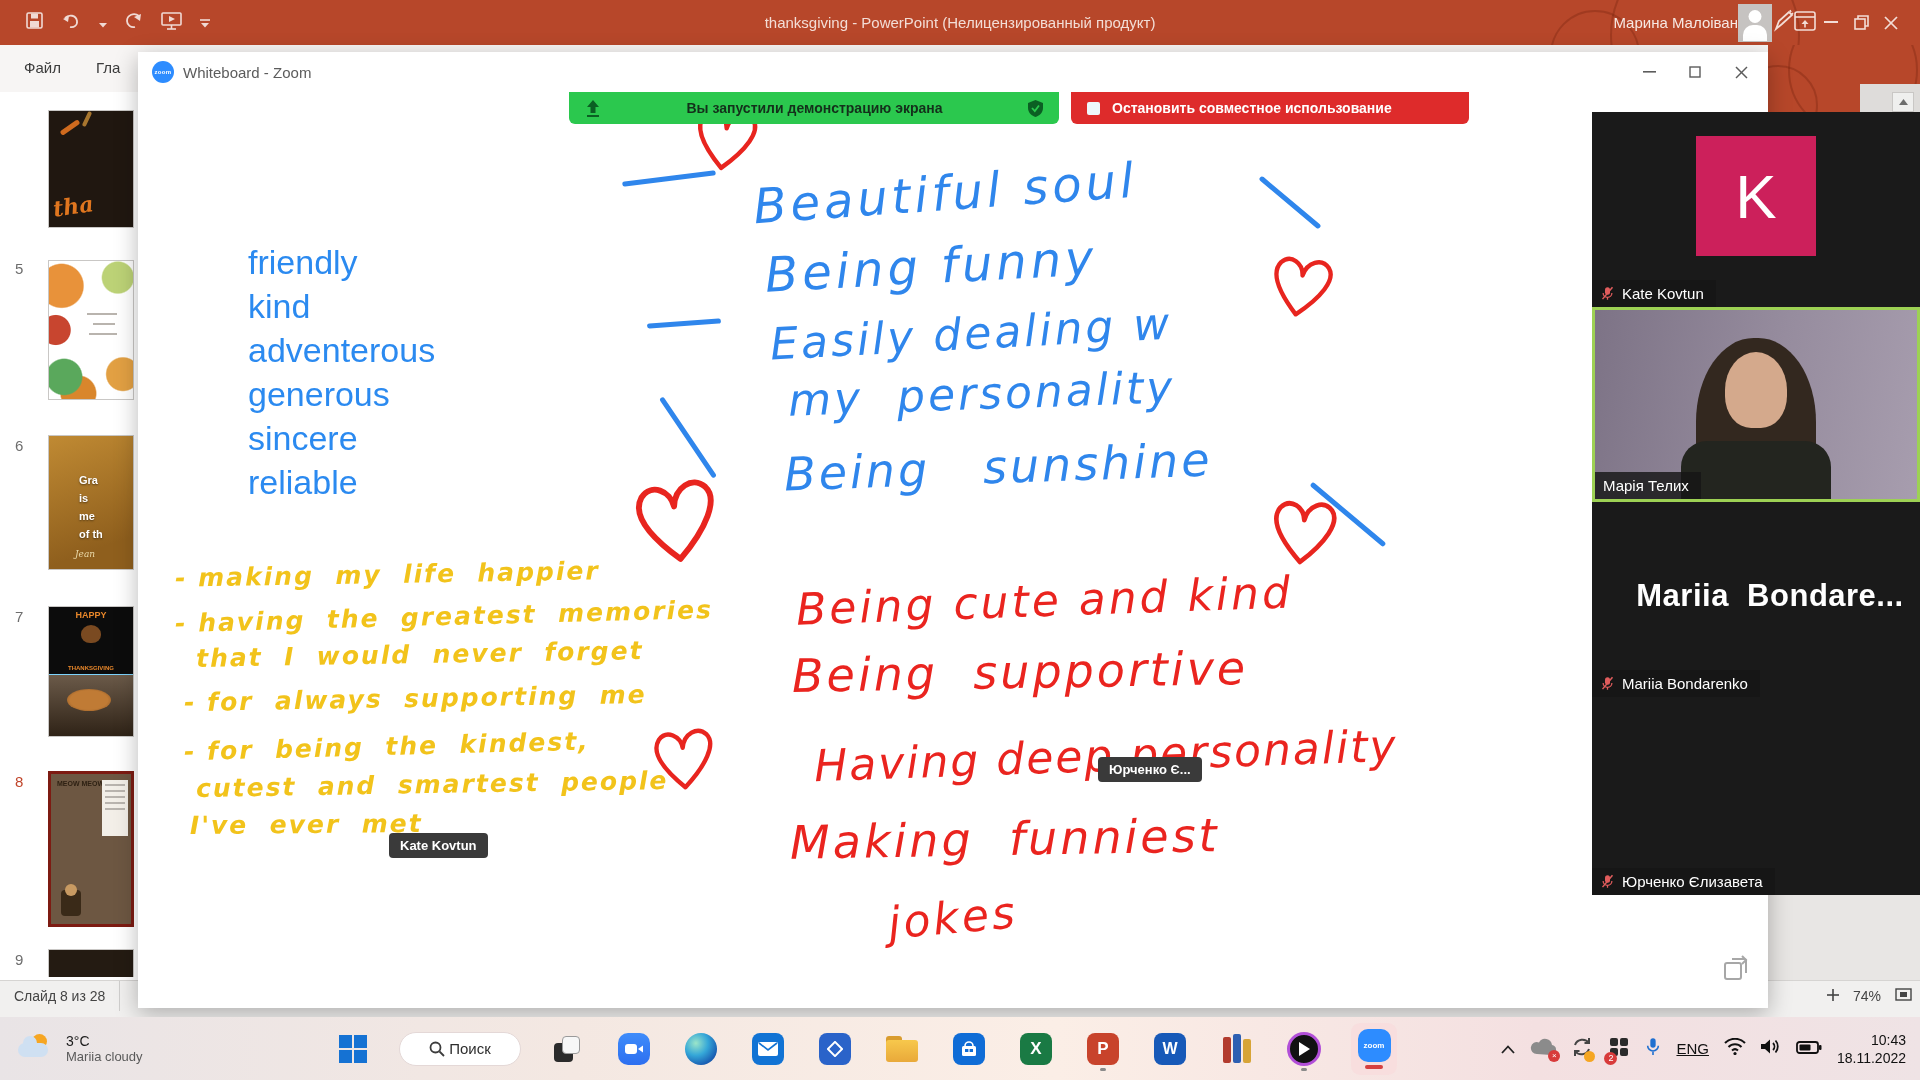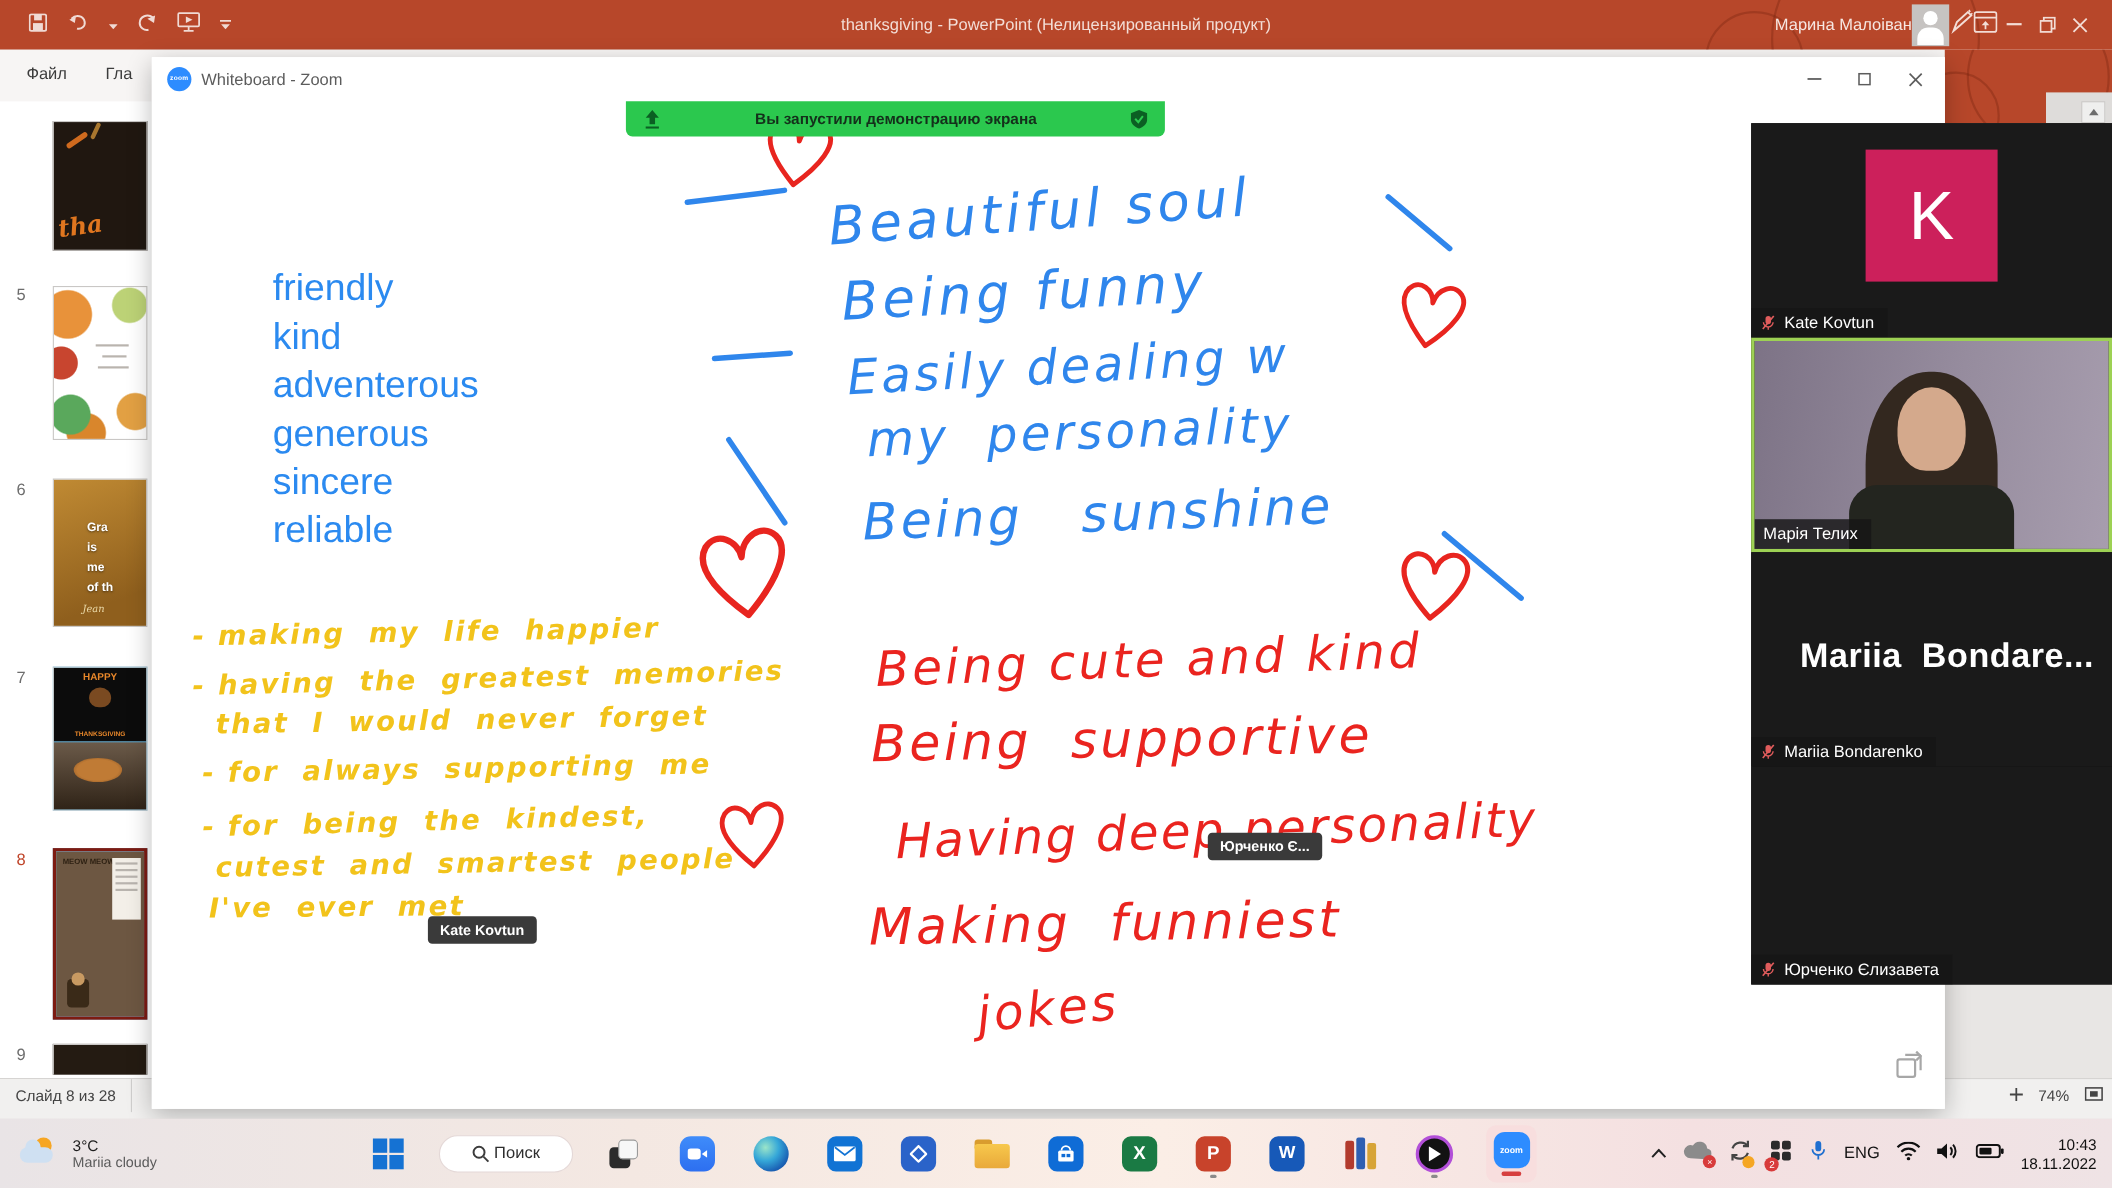--- a/index.html
+++ b/index.html
@@ -116,21 +116,21 @@
   .w-cond { font-size:13px; color:#5a5a5a; }
   .tb-center { position:absolute; left:332px; display:flex; align-items:center; gap:25px; }
   .tb-ico { width:42px; height:46px; display:flex; align-items:center; justify-content:center; position:relative; }
   .run-dot { position:absolute; bottom:1px; left:50%; transform:translateX(-50%); width:6px; height:3px; border-radius:2px; background:#8a8a8a; }
   .search-pill { width:122px; height:34px; border-radius:17px; background:#fff; border:1px solid #e4d8d7; display:flex; align-items:center; justify-content:center; gap:4px; font-size:15px; color:#2e2e2e; }
   .sq { border-radius:7px; display:flex; align-items:center; justify-content:center; }
   .zoom-task { width:46px; height:52px; background:#f8dede; border-radius:9px; display:flex; flex-direction:column; align-items:center; justify-content:center; gap:3px; }
   .zoom-task .zbubble { width:33px; height:33px; border-radius:10px; background:#2d8cff; color:#fff; font-size:8px; font-weight:bold; display:flex; align-items:center; justify-content:center; }
   .zoom-task .zbar { width:18px; height:4px; border-radius:2px; background:#d64040; }
   .tray { position:absolute; right:14px; display:flex; align-items:center; gap:15px; }
-  .tray .txt { font-size:15px; color:#111; }
+  .tray .txt { font-size:15px; color:#111;text-decoration:underline; }
   .clock { text-align:right; font-size:14px; color:#111; line-height:18px; }
   .badge { position:absolute; border-radius:50%; background:#d83b3b; color:#fff; font-size:8px; display:flex; align-items:center; justify-content:center; }
 </style>
 </head>
 <body>
 
 <svg width="0" height="0" style="position:absolute">
   <defs>
     <path id="heartdef" d="M50 88 C 22 62, 6 38, 18 21 C 30 7, 48 18, 50 34 C 53 15, 72 5, 84 18 C 96 32, 80 60, 50 88 Z" fill="none" stroke="#e8251f" stroke-width="6" stroke-linecap="round" stroke-linejoin="round"></path>
     <g id="micmuted">
@@ -325,20 +325,24 @@
   <div class="abs banner-green">
     <svg width="16" height="17" viewBox="0 0 16 17">
         <polygon points="8,0 14,7 10.5,7 10.5,13 5.5,13 5.5,7 2,7" fill="#0b5f23"></polygon>
         <line x1="2" y1="16" x2="14" y2="16" stroke="#0b5f23" stroke-width="2"></line>
       </svg>
     <span>Вы запустили демонстрацию экрана</span>
     <svg width="15" height="17" viewBox="0 0 15 17">
         <path d="M7.5 0 L15 3 V8 C15 13 11 15.7 7.5 17 C4 15.7 0 13 0 8 V3 Z" fill="#0b5f23"></path>
         <polyline points="4,8 6.8,11 11,5.5" fill="none" stroke="#2bc84e" stroke-width="1.8"></polyline>
       </svg>
+  </div>
+  <div class="abs banner-red">
+    <span class="stop-sq"></span>
+    <span>Остановить совместное использование</span>
   </div>
 
   <div class="abs typed-list">
     <div>friendly</div>
     <div>kind</div>
     <div>adventerous</div>
     <div>generous</div>
     <div>sincere</div>
     <div>reliable</div>
   </div>

